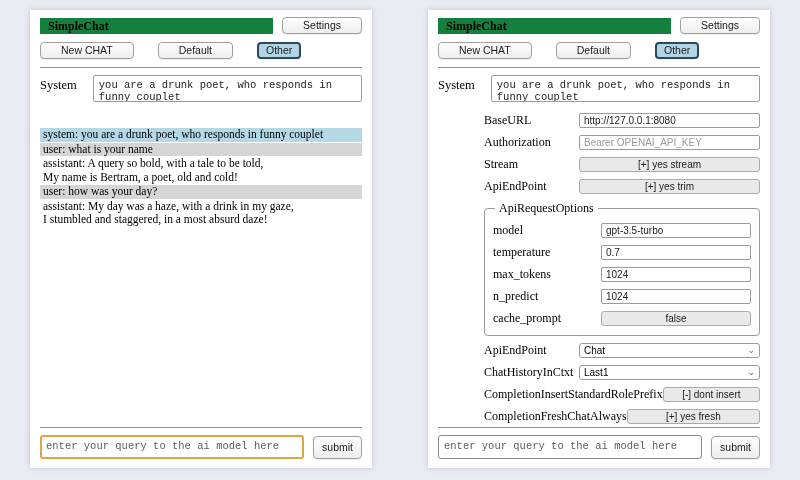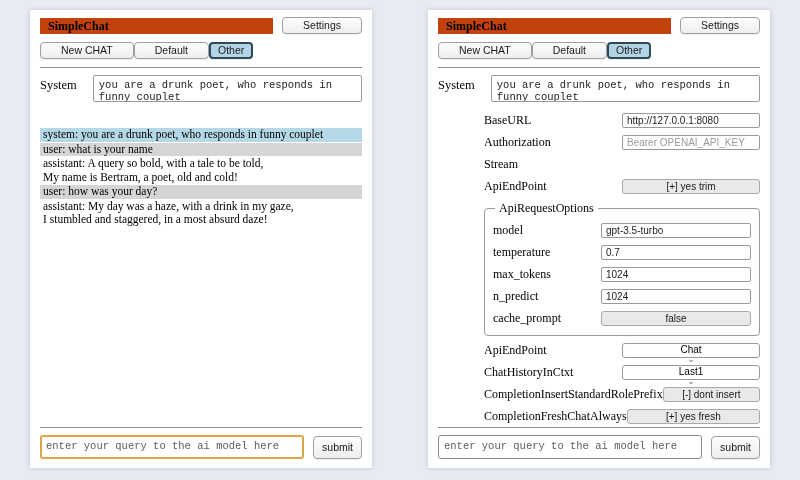--- a/index.html
+++ b/index.html
@@ -18,39 +18,39 @@
     background: #ffffff;
     box-shadow: 0 0 5px rgba(110,120,140,.35);
   }
   #chat-panel { left: 30px; }
   #settings-panel { left: 428px; }
   .panel-inner { padding: 7px 10px; position: relative; height: 100%; }
 
   
   .header { display: flex; align-items: center; gap: 9px; }
   .titlebar {
-    flex: 1; background: #c2410c; color: #000;
+    flex: 1; background: #15803d; color: #000;
     font-weight: bold; font-size: 12px; line-height: 16px;
     padding: 0 8px; height: 16px;
   }
   .btn {
     font-family: "Liberation Sans", sans-serif;
     font-size: 10.5px; color: #1a1a1a;
     background: linear-gradient(#fdfdfd, #eeeeee);
     border: 1px solid #9f9f9f; border-radius: 4px;
     padding: 2px 20px; line-height: 11px;
     box-shadow: 0 1px 1px rgba(0,0,0,.07);
     cursor: pointer; white-space: nowrap;
   }
   .btn-selected {
     background: #b2d4e5;
     border: 2px solid #2e4a58;
     padding: 1px 7px;
   }
-  .toolbar { margin-top: 8px; display: flex; gap: 0; align-items: center; }
+  .toolbar { margin-top: 8px; display: flex; gap: 24px; align-items: center; }
   hr.sep { border: none; border-top: 1px solid #8f8f8f; margin: 8px 0 7px; }
 
   
   .system-row { display: flex; gap: 16px; align-items: flex-start; }
   .system-label { font-size: 12.5px; padding-top: 3px; }
   .system-textarea {
     flex: 1; height: 27px; resize: none;
     border: 1px solid #9a9a9a; border-radius: 2px;
     font-family: "Liberation Mono", monospace; font-size: 10.5px;
     padding: 3px 5px; color: #222; outline: none; overflow: hidden;
@@ -81,36 +81,36 @@
   .query-input::placeholder { color: #5d5d5d; opacity: 1; }
   .submit-btn { padding: 5px 8px; }
 
   
   .setting-row {
     display: flex; justify-content: space-between; align-items: center;
     height: 15px; margin: 7px 0;
   }
   .setting-label { font-size: 12px; color: #000; }
   .ctl {
-    width: 138px; height: 15px;
+    width: 181px; height: 15px;
     font-family: "Liberation Sans", sans-serif; font-size: 10px;
   }
   input.ctl {
     border: 1px solid #9a9a9a; border-radius: 2px;
     padding: 0 4px; color: #222; outline: none;
   }
   input.ctl::placeholder { color: #9a9a9a; opacity: 1; }
   button.ctl {
     background: #e9e9e9; border: 1px solid #a9a9a9; border-radius: 3px;
     color: #1a1a1a; cursor: pointer; line-height: 12px;
   }
   .selectbox {
     border: 1px solid #9a9a9a; border-radius: 3px; background: #fff;
     display: flex; align-items: center; justify-content: space-between;
-    padding: 0 4px; cursor: pointer; flex-direction: column;
+    padding: 0 4px; cursor: pointer;
   }
   .chev { color: #666; font-size: 9px; line-height: 9px; }
 
   fieldset.api-options {
     border: 1px solid #9a9a9a; border-radius: 4px;
     margin: 3px 0 6px; padding: 0 8px 2px;
   }
   fieldset.api-options legend { font-size: 12px; padding: 0 4px; margin-left: 2px; }
   fieldset.api-options .ctl { width: 150px; }
 </style>
@@ -184,20 +184,21 @@
         <input class="ctl" type="text" value="http://127.0.0.1:8080" style="">
       </div>
 
       <div class="setting-row">
         <span class="setting-label">Authorization</span>
         <input class="ctl" type="text" placeholder="Bearer OPENAI_API_KEY" style="">
       </div>
 
       <div class="setting-row">
         <span class="setting-label">Stream</span>
+        <button class="ctl">[+] yes stream</button>
       </div>
 
       <div class="setting-row">
         <span class="setting-label">ApiEndPoint</span>
         <button class="ctl">[+] yes trim</button>
       </div>
 
       <fieldset class="api-options">
         <legend>ApiRequestOptions</legend>
 

